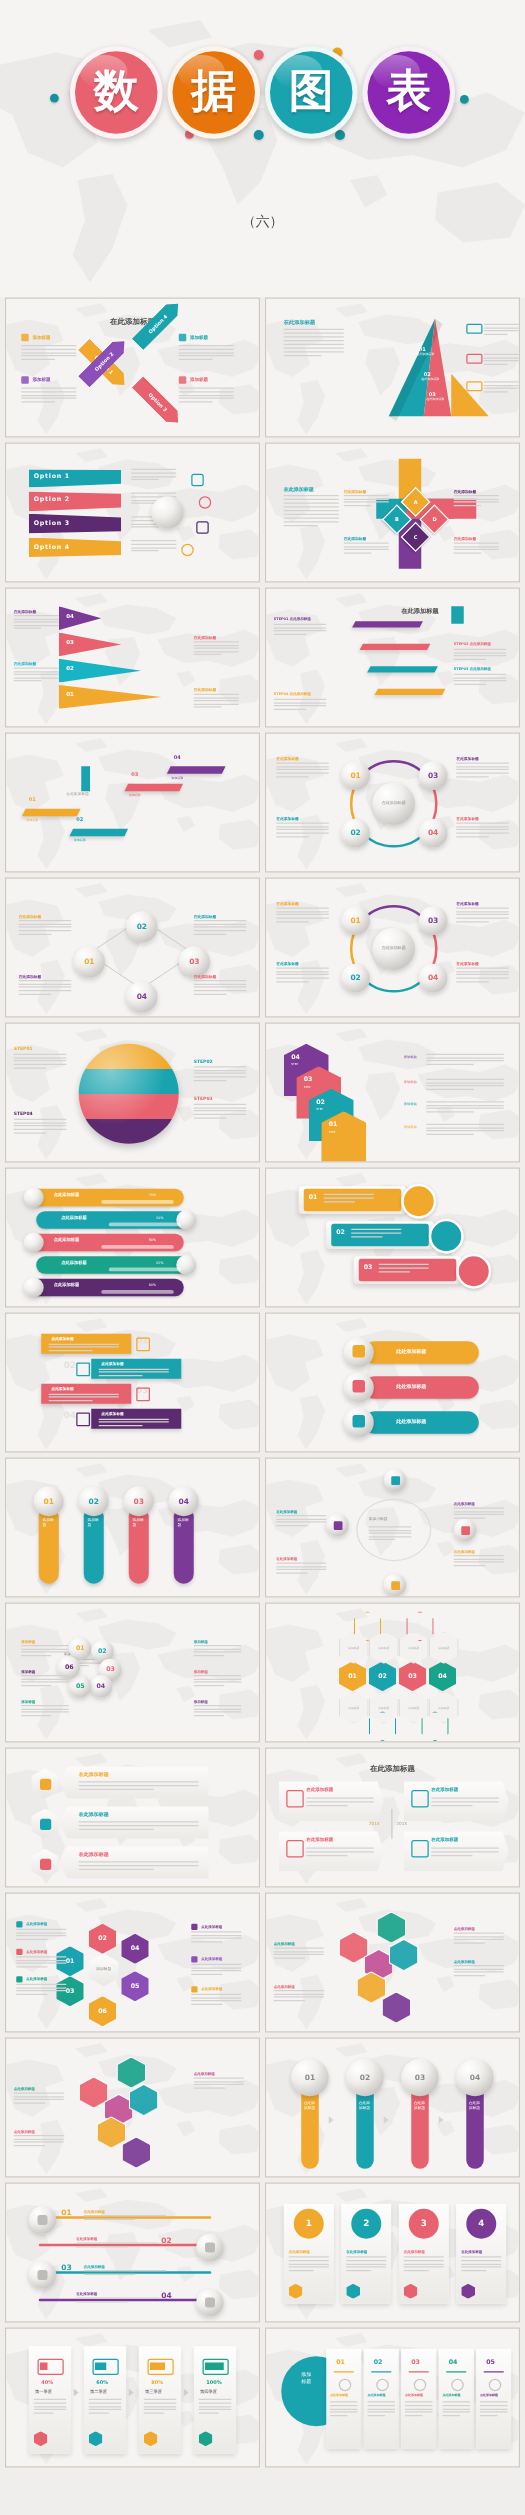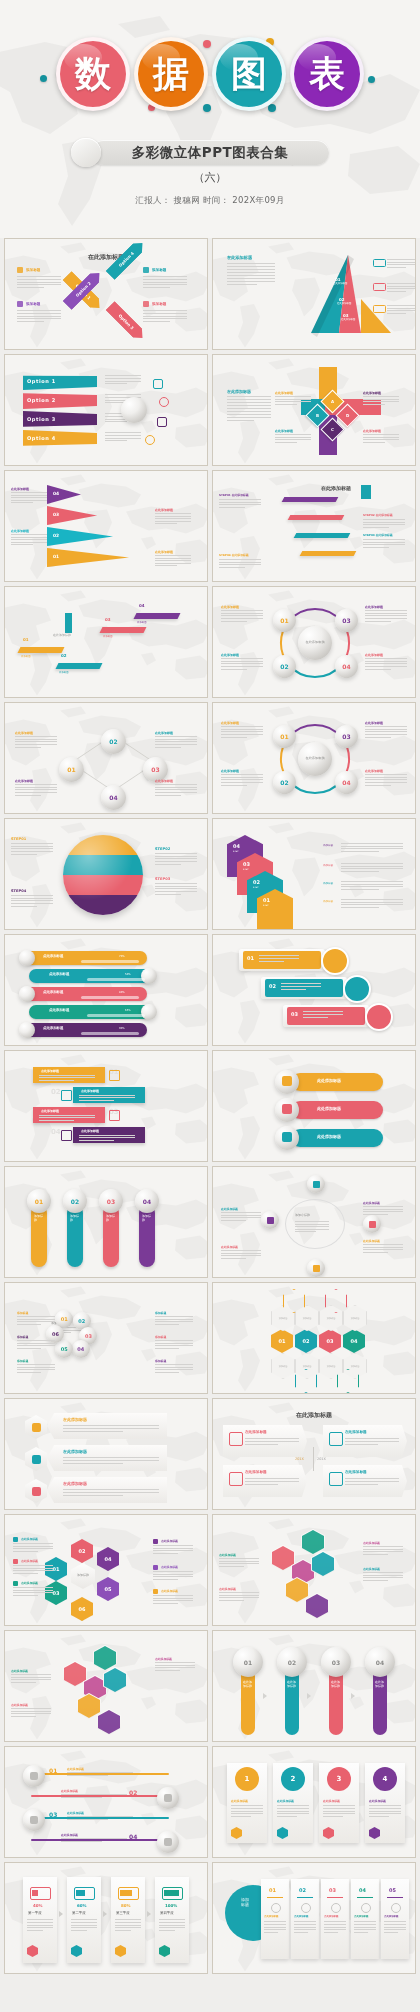--- a/index.html
+++ b/index.html
@@ -112,28 +112,21 @@
           <span>据</span>
           </div>
         <div class="bubble" style="background:#19a3ae;">
           <span>图</span>
           </div>
         <div class="bubble" style="background:#8c27b5;">
           <span>表</span>
           </div>
       </div>
 
-      <div class="subtitle-wrap">
-        <div class="subtitle-pill">
-          <div class="knob"></div>
-          <b>多彩微立体PPT图表合集</b>
-        </div>
-      </div>
       <div class="vol">（六）</div>
-      <div class="byline">汇报人： 搜穗网      时间： 202X年09月</div>
     </div>
   </div>
 
   <div class="grid" id="grid">
       <div class="row">
         <div class="thumb">
           <div class="mapbg">
             <svg width="260" height="126" viewBox="0 0 520 250">
   <g class="land">
     <path d="M40 60 L95 48 L140 58 L150 82 L120 92 L128 120 L100 140 L72 128 L60 98 L38 86 Z"></path>

